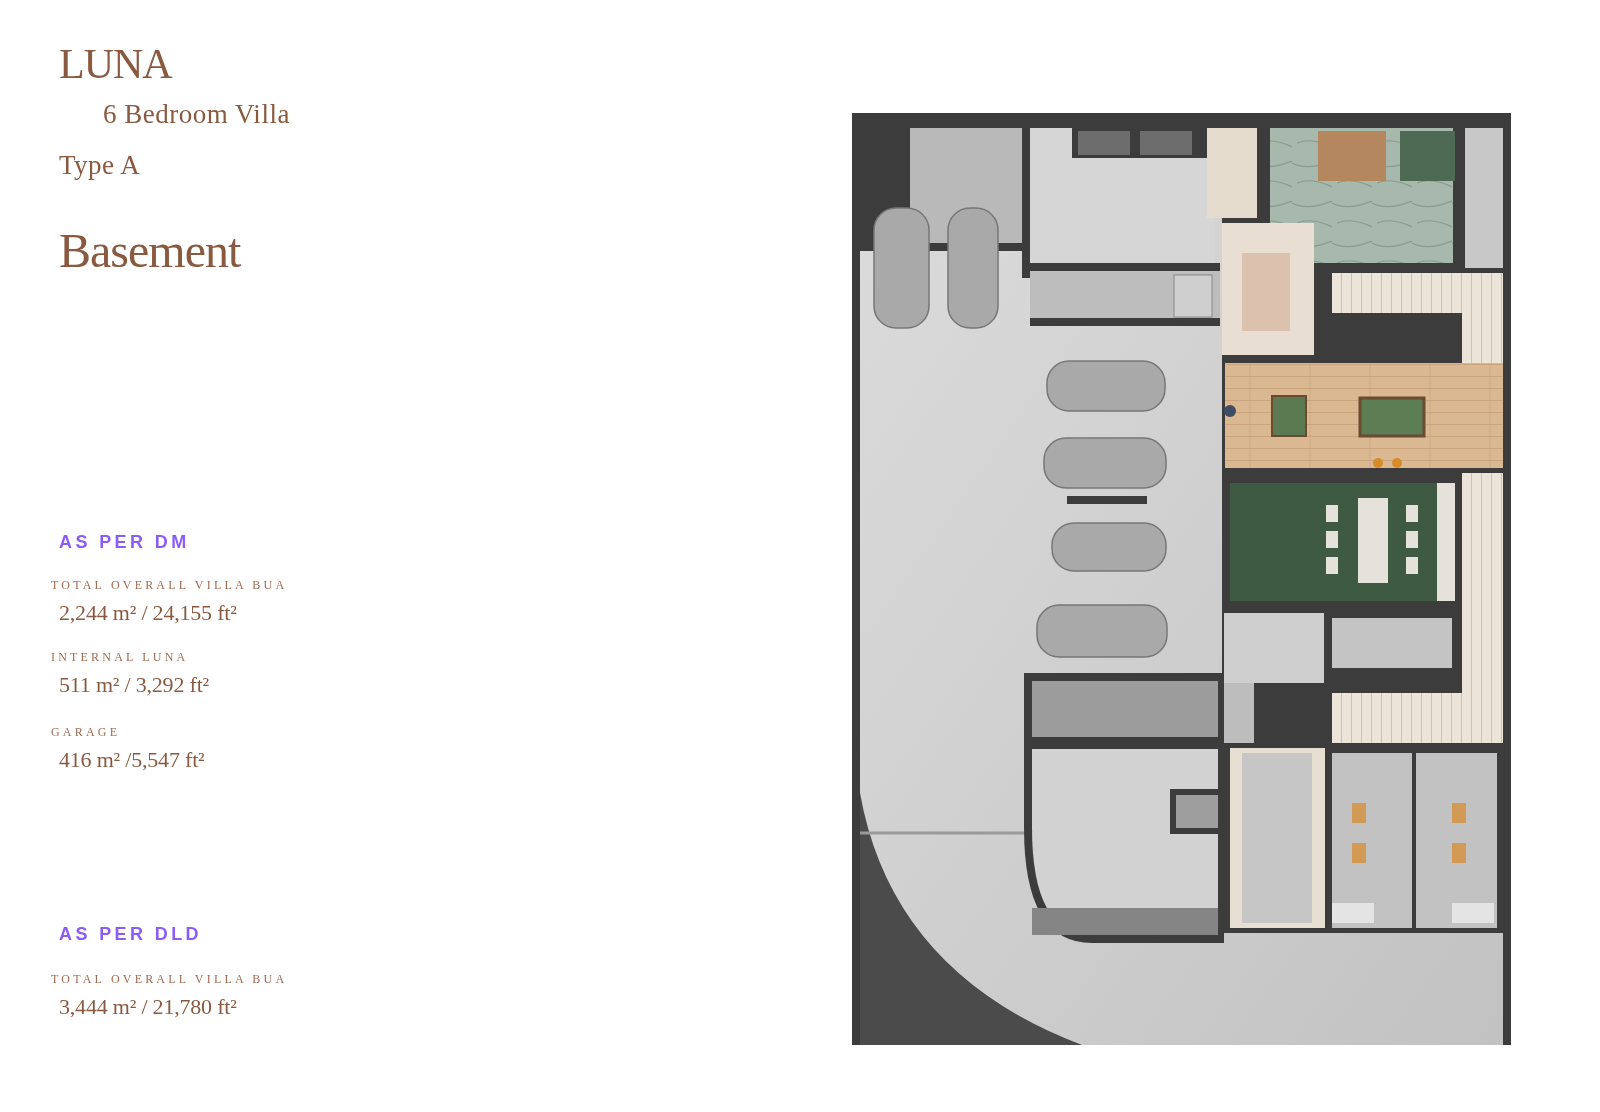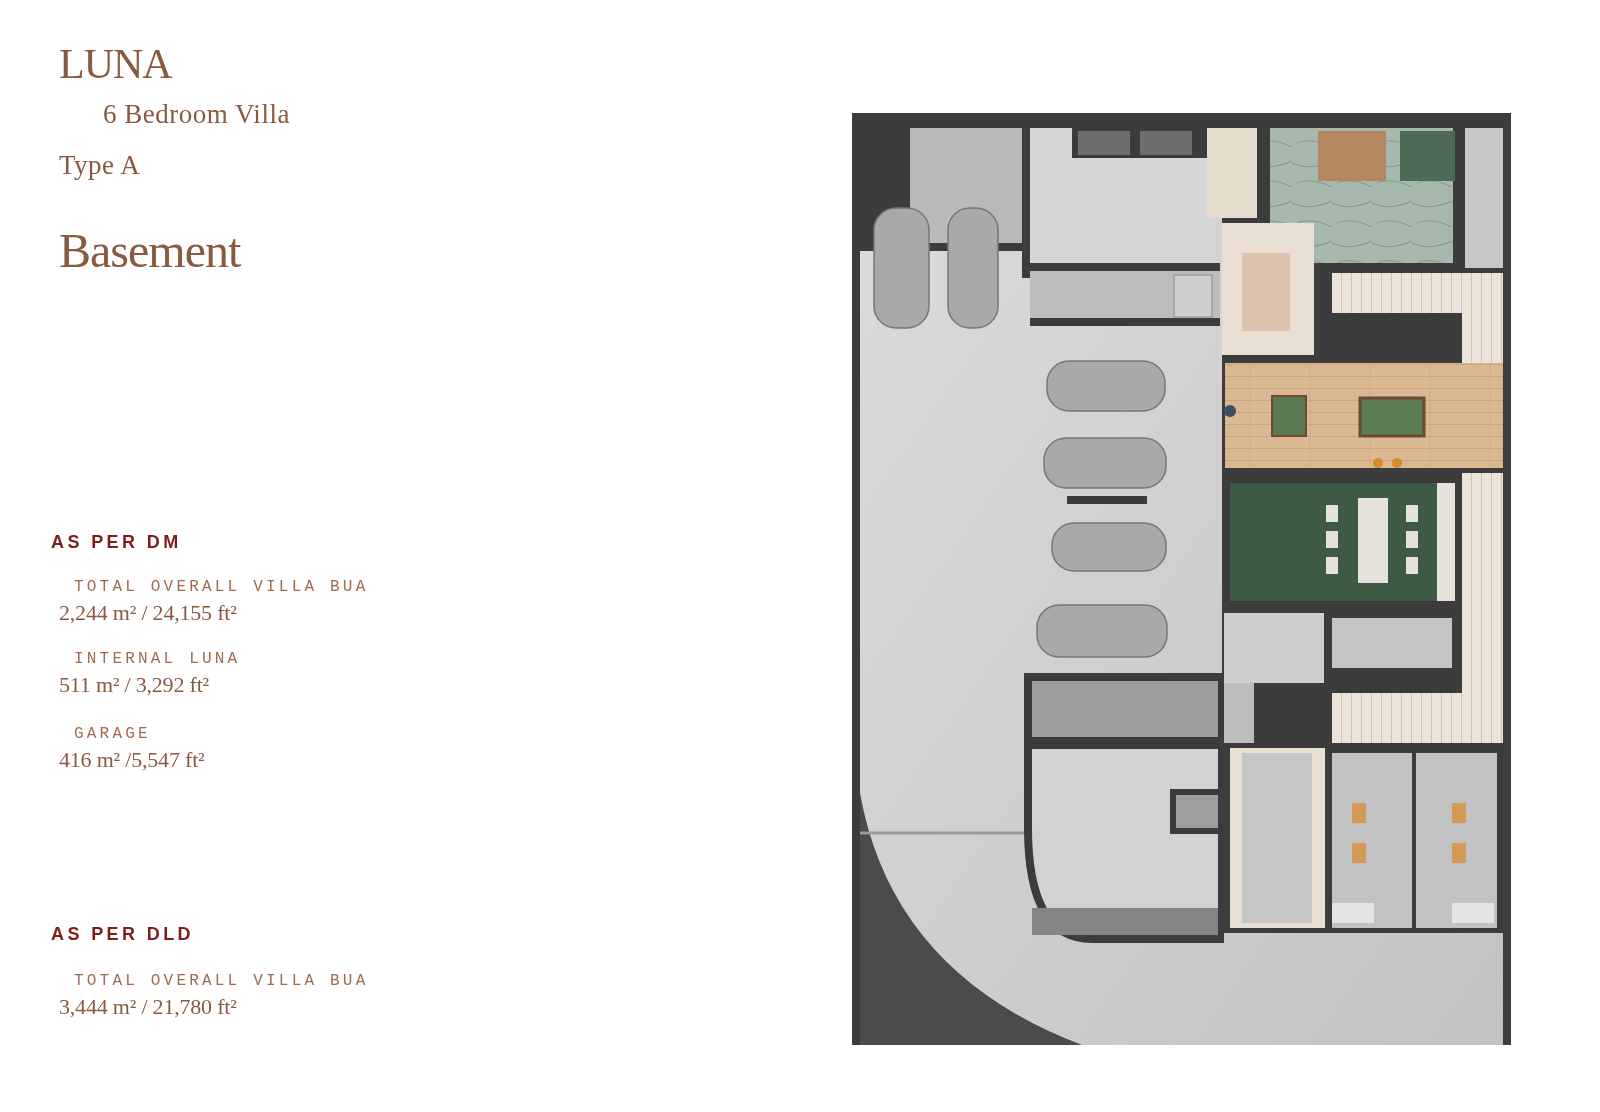--- a/index.html
+++ b/index.html
@@ -3,22 +3,22 @@
 <meta charset="utf-8">
 <style>
   html, body { margin:0; padding:0; }
   body { width:1600px; height:1112px; background:#ffffff; position:relative; overflow:hidden;
          font-family:"Liberation Serif","DejaVu Serif",serif; color:#8b5e45; }
   .title { position:absolute; left:59px; top:36px; font-size:42px; line-height:56px; letter-spacing:-1px; color:#8a5a40; margin:0; font-weight:normal; }
   .subtitle { position:absolute; left:59px; font-size:27px; line-height:34px; color:#8a5a40; letter-spacing:0.5px; }
   .sub1 { top:97px;margin-left:44px; }
   .sub2 { top:132px;margin-top:16px; }
   .floor { position:absolute; left:59px; top:224px; font-size:48px; line-height:54px; color:#8a5a40; letter-spacing:-1px; }
-  .sec-head { position:absolute; left:51px; font-family:"Liberation Sans","DejaVu Sans",sans-serif; font-size:18px; letter-spacing:3.4px; color:#7f1d1d; font-weight:bold; }
-  .lbl { position:absolute; left:74px; font-family:Liberation Mono, monospace; font-size:16px; letter-spacing:3.2px; color:#a06c50; }
+  .sec-head { position:absolute; left:59px; font-family:"Liberation Sans","DejaVu Sans",sans-serif; font-size:18px; letter-spacing:3.4px; color:#8b5cf6; font-weight:bold; }
+  .lbl { position:absolute; left:51px; font-family:Liberation Serif, serif; font-size:12px; letter-spacing:3.2px; color:#a06c50; }
   .val { position:absolute; left:59px; font-size:22px; color:#8a5a40; letter-spacing:-0.2px; }
   .plan { position:absolute; left:852px; top:113px; width:659px; height:932px; background:#3c3c3c; }
   .plan svg { position:absolute; left:0; top:0; }
 </style>
 </head>
 <body>
 
 <h1 class="title">LUNA</h1>
 <div class="subtitle sub1">6 Bedroom Villa</div>
 <div class="subtitle sub2">Type A</div>

